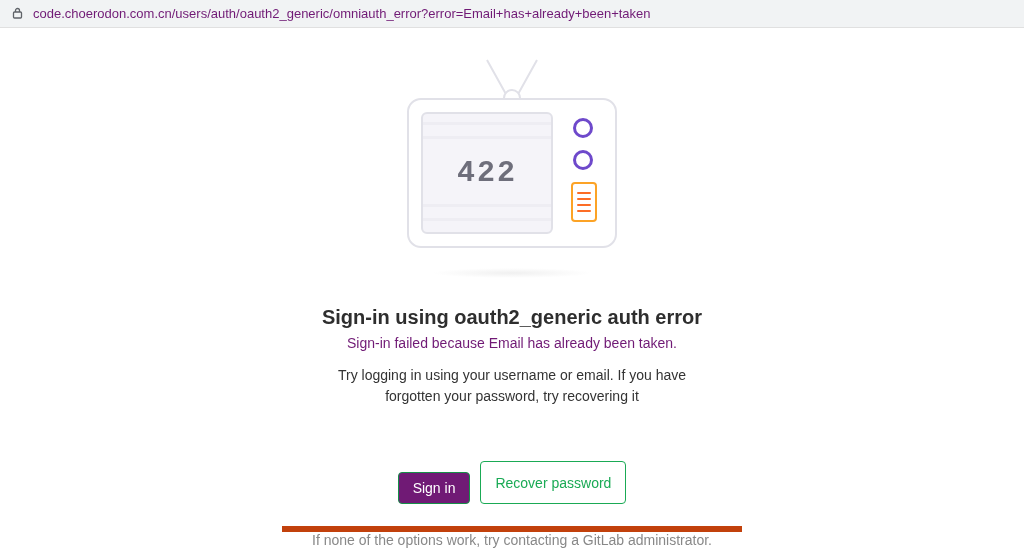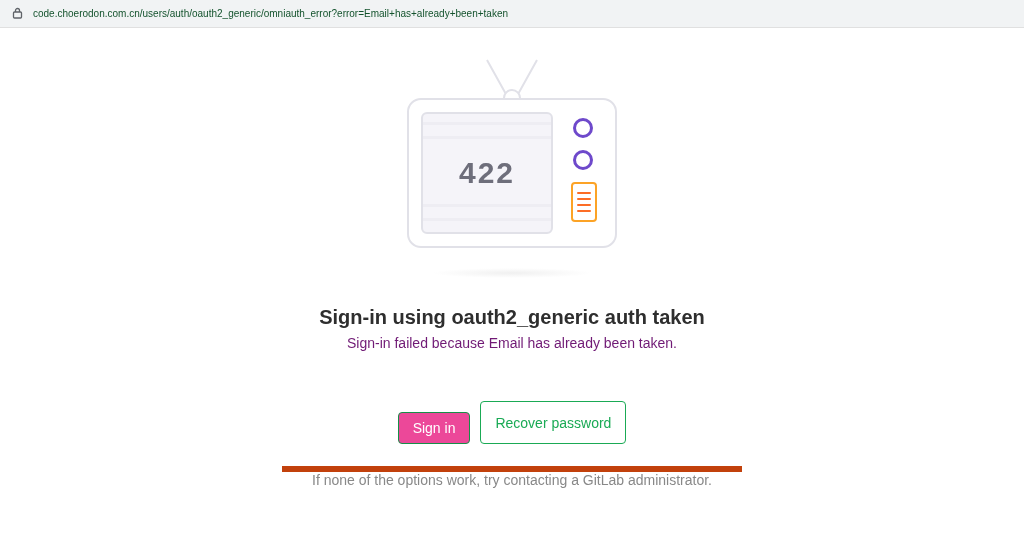--- a/index.html
+++ b/index.html
@@ -1,55 +1,55 @@
 <!DOCTYPE html>
 <html><head>
   <meta charset="utf-8">
   <style>
     * { margin: 0; padding: 0; box-sizing: border-box; }
     body { font-family: -apple-system, BlinkMacSystemFont, "Segoe UI", Helvetica, Arial, sans-serif; background: #fff; width: 1024px; height: 560px; overflow: hidden; }
     
     .address-bar { height: 28px; background: #f1f3f4; border-bottom: 1px solid #e0e0e0; display: flex; align-items: center; padding: 0 12px; gap: 10px; }
     .lock-icon { font-size: 11px; color: #5f6368; }
-    .url { font-size: 10px; color: #14532d; }
+    .url { font-size: 13px; color: #701a75; }
     
     .content { display: flex; flex-direction: column; align-items: center; padding-top: 30px; }
     
     .tv-container { position: relative; width: 230px; height: 220px; margin-bottom: 28px; }
     
     .antenna { position: absolute; top: 0; left: 50%; transform: translateX(-50%); width: 90px; height: 42px; }
     .antenna svg { display: block; }
     
     .tv-body { position: absolute; top: 40px; left: 10px; width: 210px; height: 150px; border: 2px solid #e1e1e8; border-radius: 14px; background: #fff; }
     
     .screen { position: absolute; top: 12px; left: 12px; width: 132px; height: 122px; background: #f5f4f9; border: 2px solid #e1e1e8; border-radius: 6px; display: flex; align-items: center; justify-content: center; overflow: hidden; }
     .screen-lines { position: absolute; inset: 0; }
     .screen-line { position: absolute; left: 0; right: 0; height: 3px; background: #eeedf3; }
     .screen-line.l1 { top: 8px; }
     .screen-line.l2 { top: 22px; }
     .screen-line.l3 { top: 90px; }
     .screen-line.l4 { top: 104px; }
-    .error-code { position: relative; font-family: Liberation Sans, sans-serif; font-size: 30px; font-weight: bold; color: #6e6e7b; letter-spacing: 2px; }
+    .error-code { position: relative; font-family: Liberation Mono, monospace; font-size: 30px; font-weight: bold; color: #6e6e7b; letter-spacing: 2px; }
     
     .knob { position: absolute; width: 20px; height: 20px; border: 3px solid #6e49cb; border-radius: 50%; background: #fff; }
     .knob.k1 { top: 18px; right: 22px; }
     .knob.k2 { top: 50px; right: 22px; }
     
     .speaker { position: absolute; top: 82px; right: 18px; width: 26px; height: 40px; border: 2px solid #fca326; border-radius: 4px; display: flex; flex-direction: column; justify-content: space-evenly; align-items: center; padding: 4px 3px; }
     .speaker-line { width: 14px; height: 2px; background: #fc6d26; border-radius: 1px; }
     
     .shadow { position: absolute; bottom: 0; left: 50%; transform: translateX(-50%); width: 160px; height: 10px; background: radial-gradient(ellipse, #f0f0f0 0%, transparent 70%); }
     
     .title { font-size: 20px; font-weight: 600; color: #2e2e2e; margin-bottom: 6px; }
     .subtitle { font-size: 14px; color: #701a75; margin-bottom: 14px; }
     .help-text { font-size: 14px; color: #333; text-align: center; line-height: 1.5; margin-bottom: 18px; max-width: 380px; }
     
     .buttons { display: flex; gap: 10px; margin-bottom: 22px; }
     .btn { padding: 7px 14px; font-size: 14px; border-radius: 4px; cursor: pointer; border: 1px solid; }
-    .btn-primary { background: #ec4899; color: #fff; border-color: #168f48; margin-top: 47px; }
+    .btn-primary { background: #701a75; color: #fff; border-color: #168f48; margin-top: 47px; }
     .btn-secondary { background: #fff; color: #1aaa55; border-color: #1aaa55; margin-top: 36px; }
     
     .divider-section { width: 460px; border-top: 6px solid #c2410c; text-align: center; }
     .footer-text { font-size: 14px; color: #888; }
   </style>
 </head>
 <body>
 
 <div class="address-bar">
   <span class="lock-icon">
@@ -85,22 +85,23 @@
       <div class="speaker">
         <div class="speaker-line"></div>
         <div class="speaker-line"></div>
         <div class="speaker-line"></div>
         <div class="speaker-line"></div>
       </div>
     </div>
     <div class="shadow"></div>
   </div>
 
-  <h1 class="title">Sign-in using oauth2_generic auth taken</h1>
+  <h1 class="title">Sign-in using oauth2_generic auth error</h1>
   <p class="subtitle">Sign-in failed because Email has already been taken.</p>
+  <p class="help-text">Try logging in using your username or email. If you have forgotten your password, try recovering it</p>
 
   <div class="buttons">
     <button class="btn btn-primary">Sign in</button>
     <button class="btn btn-secondary">Recover password</button>
   </div>
 
   <div class="divider-section">
     <p class="footer-text">If none of the options work, try contacting a GitLab administrator.</p>
   </div>
 

